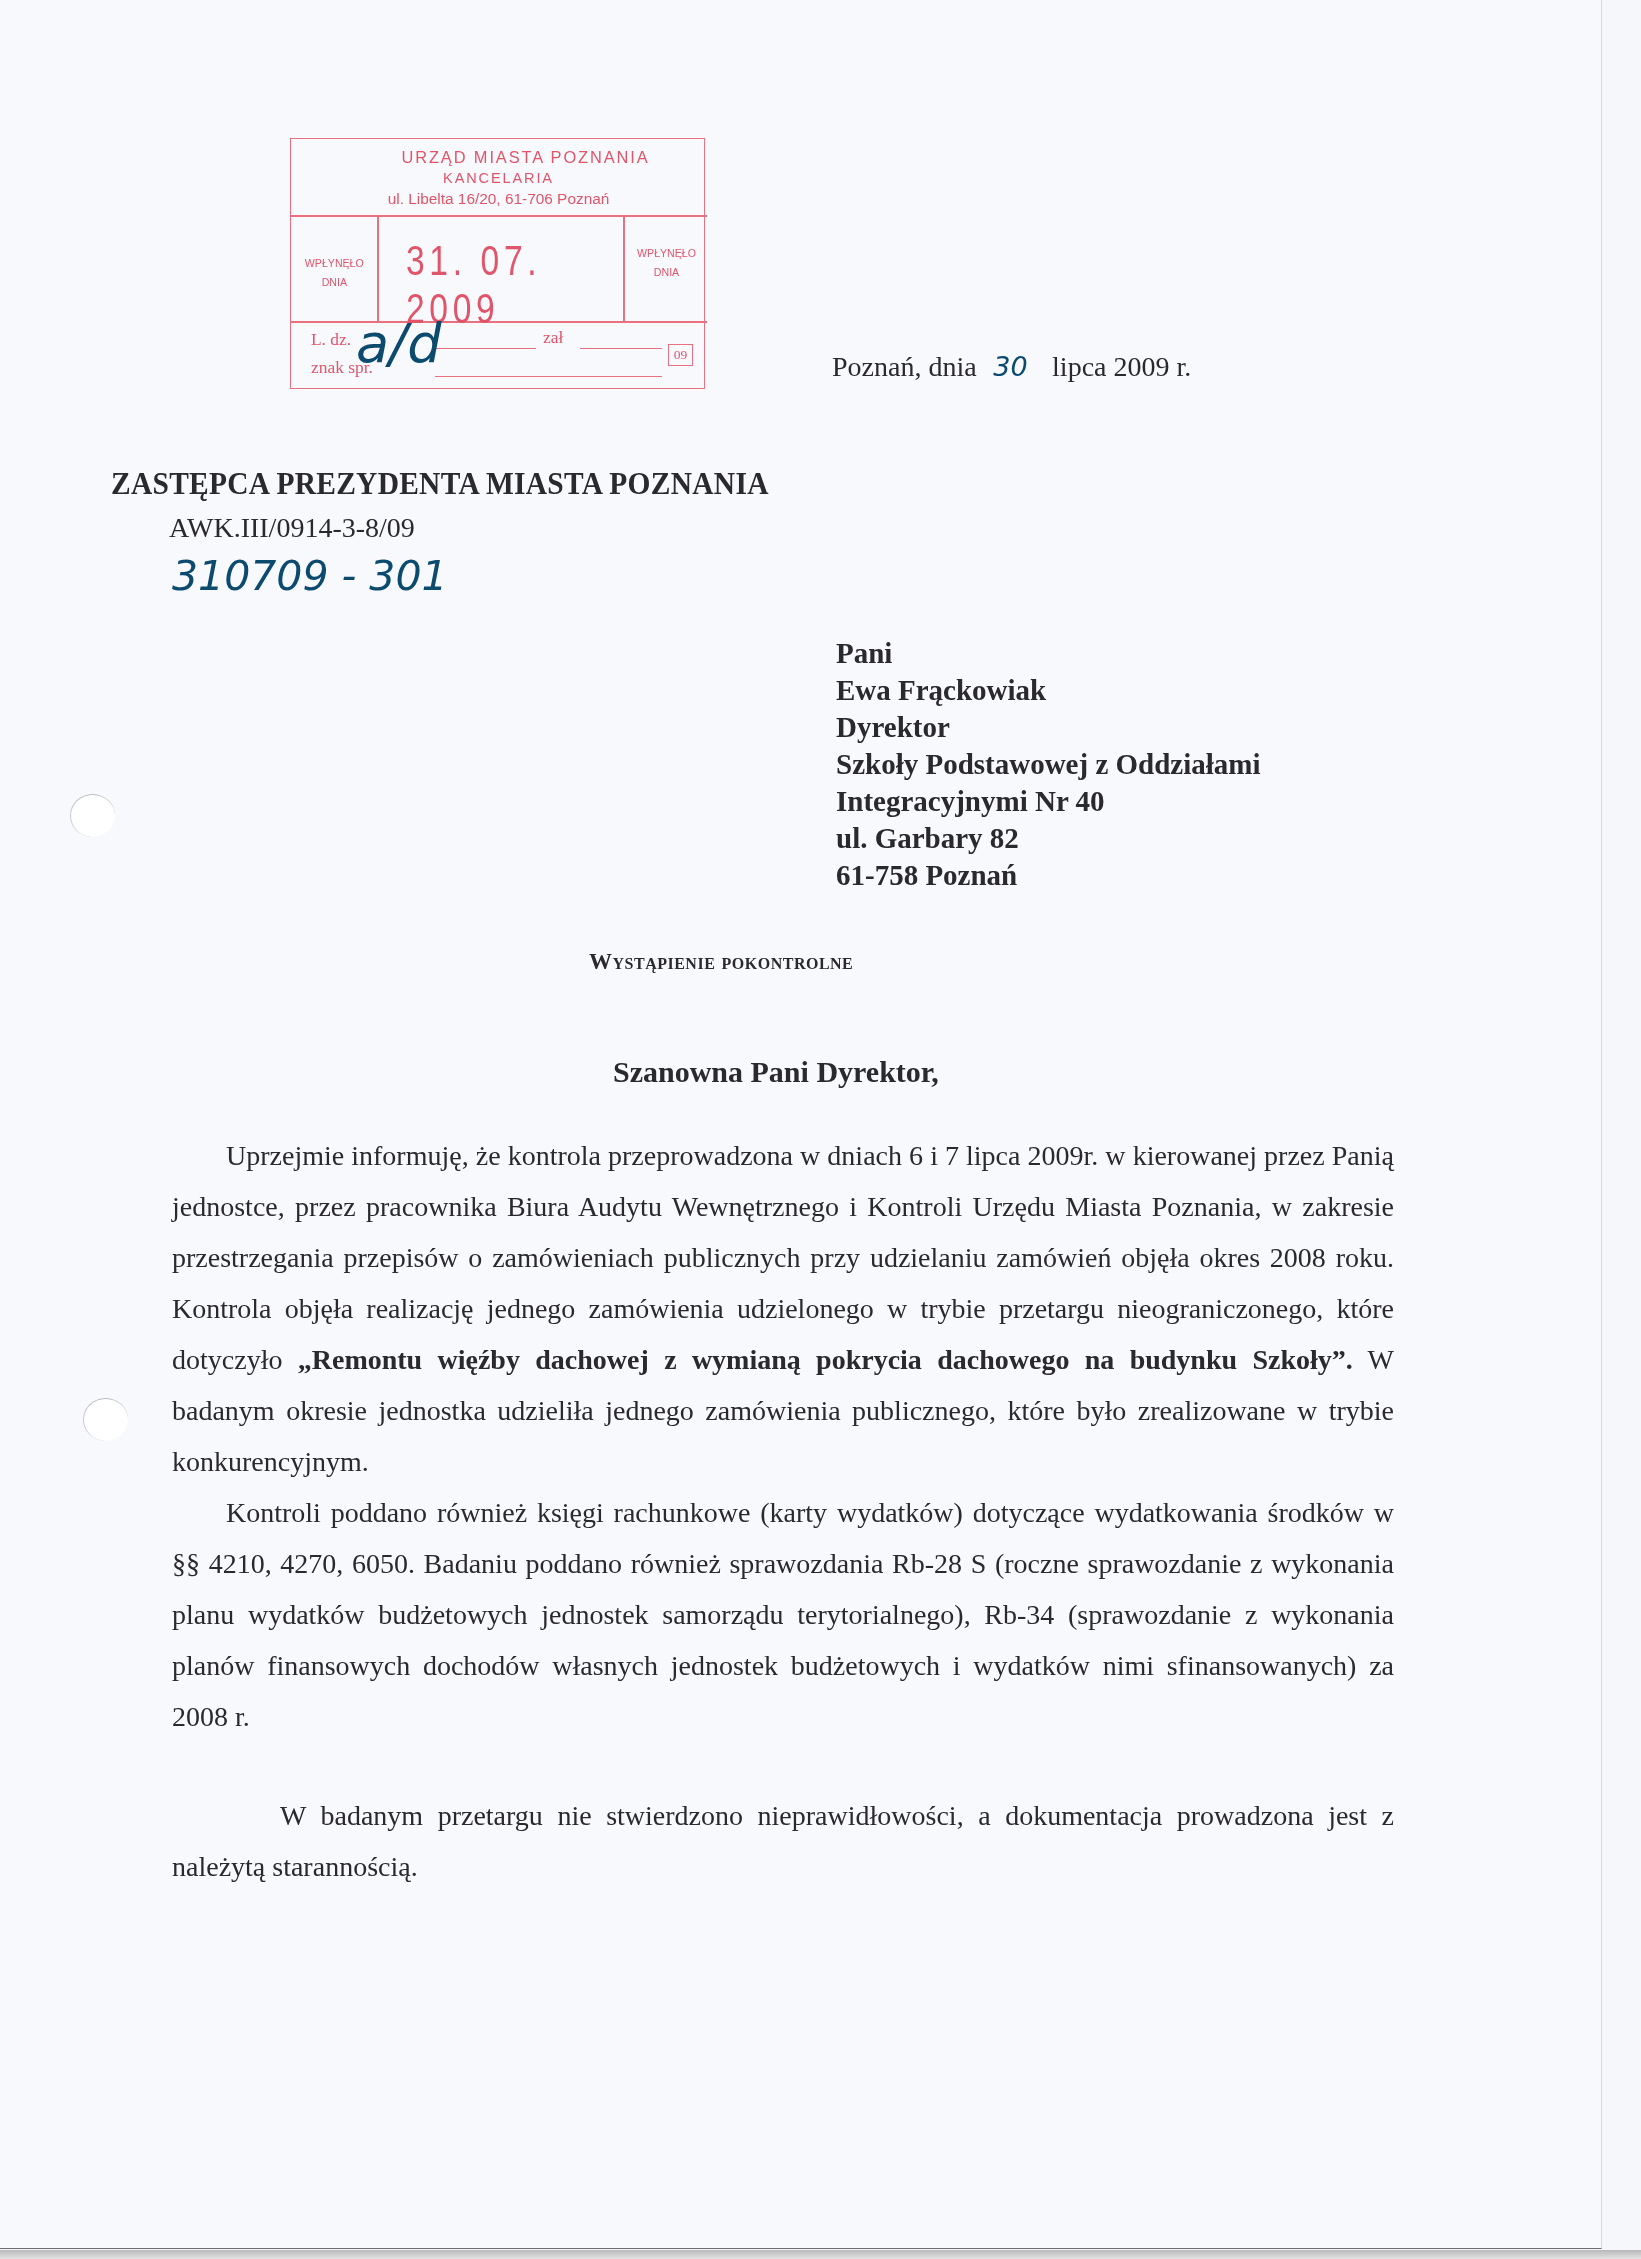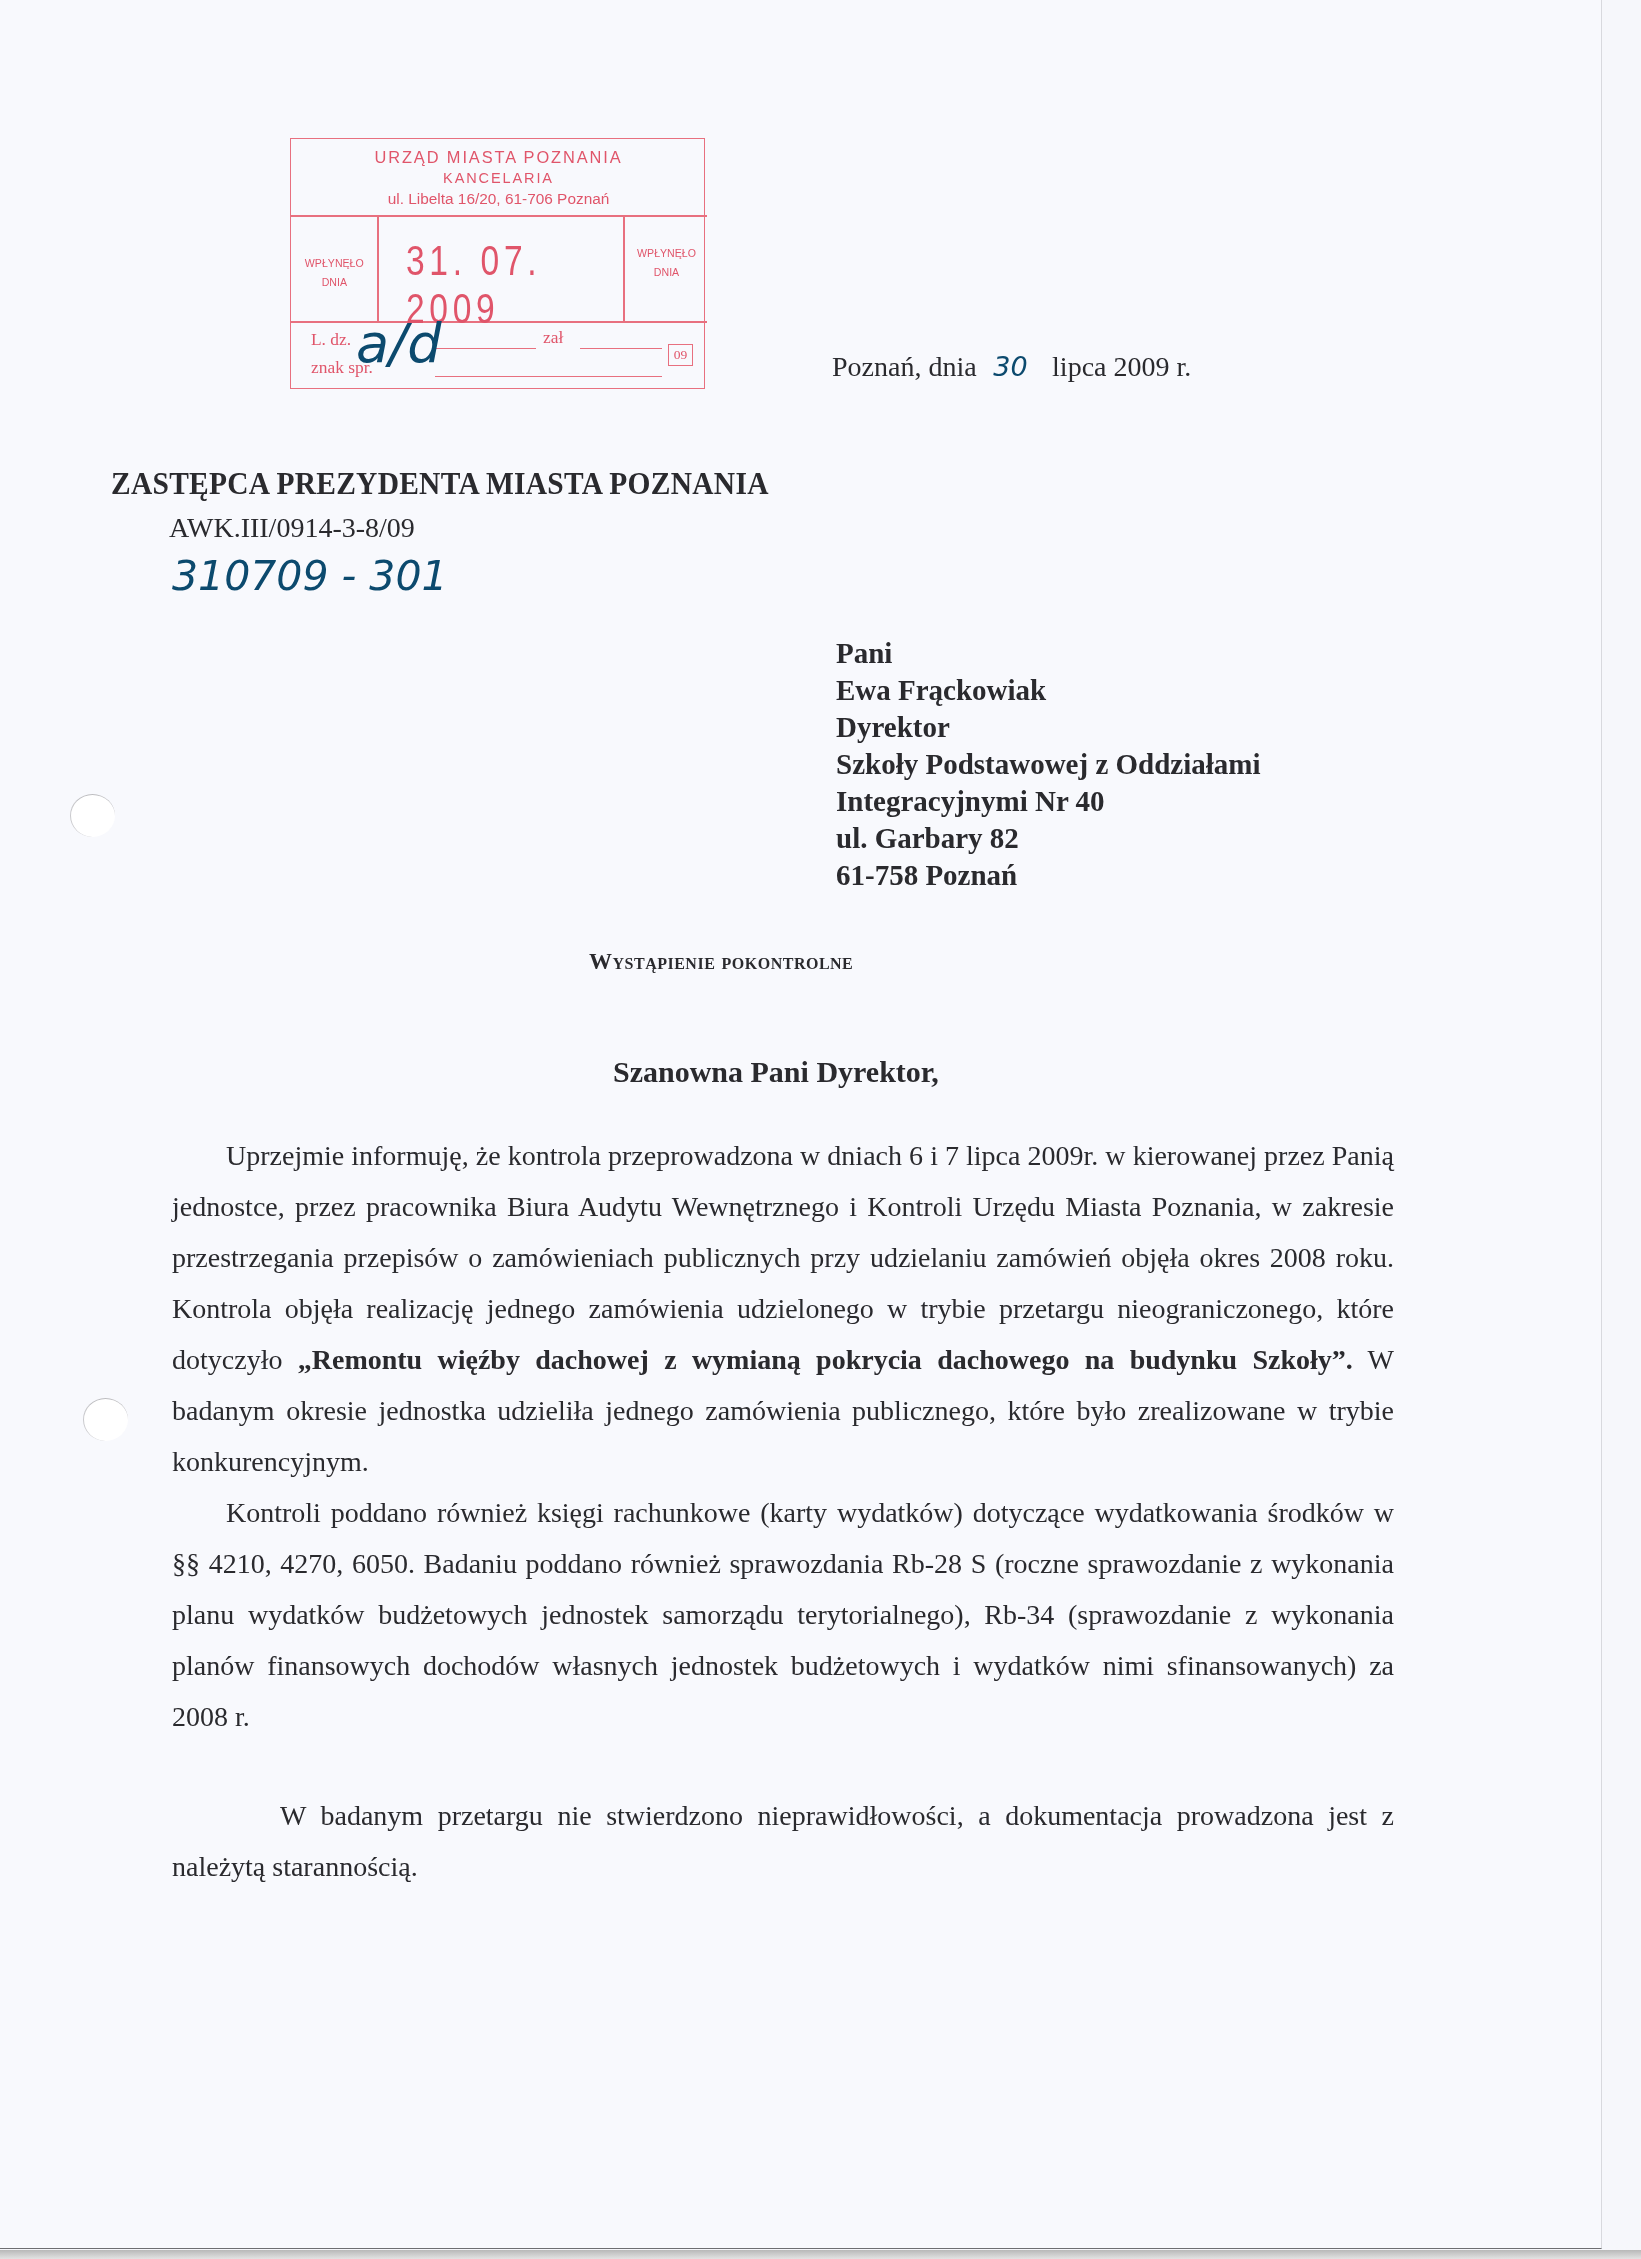--- a/index.html
+++ b/index.html
@@ -62,21 +62,21 @@
 
   <div class="hole" style="left:70px; top:794px; width:44px; height:42px;"></div>
   <div class="hole" style="left:83px; top:1398px; width:44px; height:42px;"></div>
 
   <div class="stamp">
     <div class="frame" style="left:0; top:0; width:413px; height:249px;"></div>
     <div class="line" style="left:0; top:77px; width:417px; height:1.9px;"></div>
     <div class="line" style="left:87px; top:77px; width:1.9px; height:106px;"></div>
     <div class="line" style="left:333px; top:77px; width:1.9px; height:106px;"></div>
     <div class="line" style="left:0; top:183px; width:417px; height:1.9px;"></div>
-    <div class="head" style="top:9.7px; font-size:16.4px;">URZĄD MIASTA POZNANIA</div>
+    <div class="head" style="top:9.7px; font-size:16.4px;padding-left:27px;">URZĄD MIASTA POZNANIA</div>
     <div class="head" style="top:32px; font-size:14.5px;">KANCELARIA</div>
     <div class="head" style="top:52px; font-size:15.4px; letter-spacing:0;">ul. Libelta 16/20, 61-706 Poznań</div>
     <div class="small" style="left:5.8px; top:116px; width:77px;">WPŁYNĘŁO DNIA</div>
     <div class="date">31. 07. 2009</div>
     <div class="small" style="left:338px; top:106px; width:77px;">WPŁYNĘŁO DNIA</div>
     <div class="fieldlbl" style="left:21px; top:191px;">L. dz.</div>
     <div class="fieldlbl" style="left:253px; top:189px;">zał</div>
     <div class="line" style="left:145px; top:210px; width:101px; height:1px;"></div>
     <div class="line" style="left:290px; top:210px; width:82px; height:1px;"></div>
     <div class="fieldlbl" style="left:21px; top:219px;">znak spr.</div>

